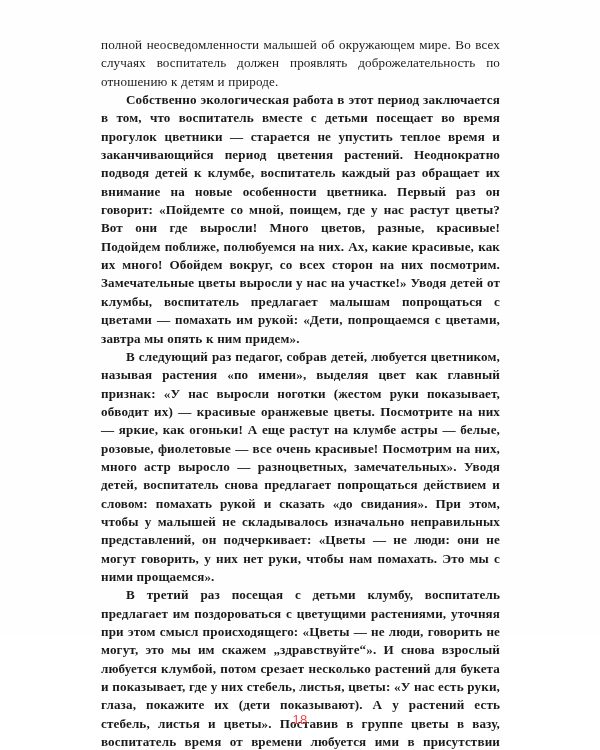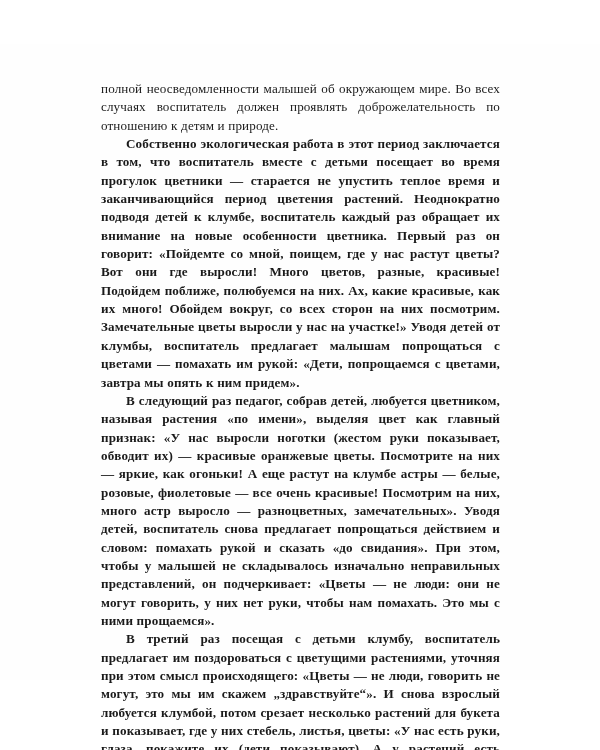--- a/index.html
+++ b/index.html
@@ -13,21 +13,20 @@
     font-family: "Liberation Serif", "DejaVu Serif", serif;
     color: #1a1a1a;
     overflow: hidden;
   }
   .page {
     position: relative;
     width: 600px;
     height: 636px;
     box-sizing: border-box;
     background: #fefefe;
-    margin-top: 44px;
   }
   .text-column {
     position: absolute;
     left: 101px;
     top: 36px;
     width: 399px;
   }
   .para {
     margin: 0;
     text-align: justify;

